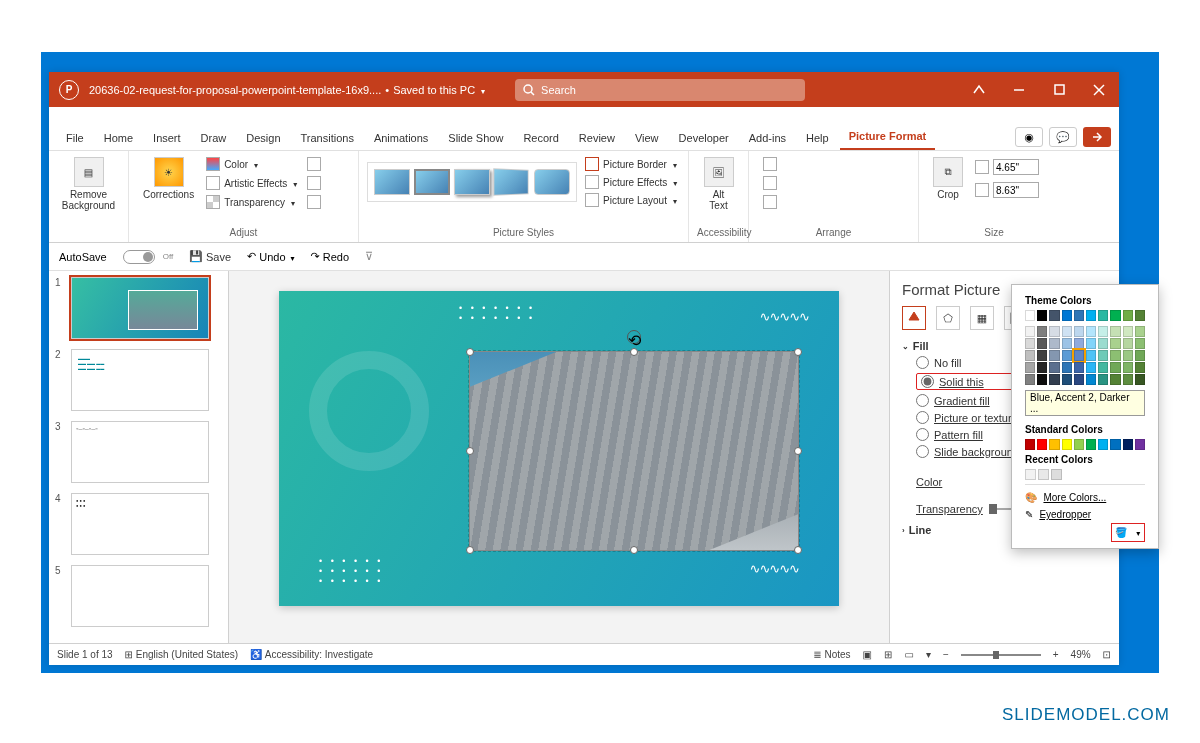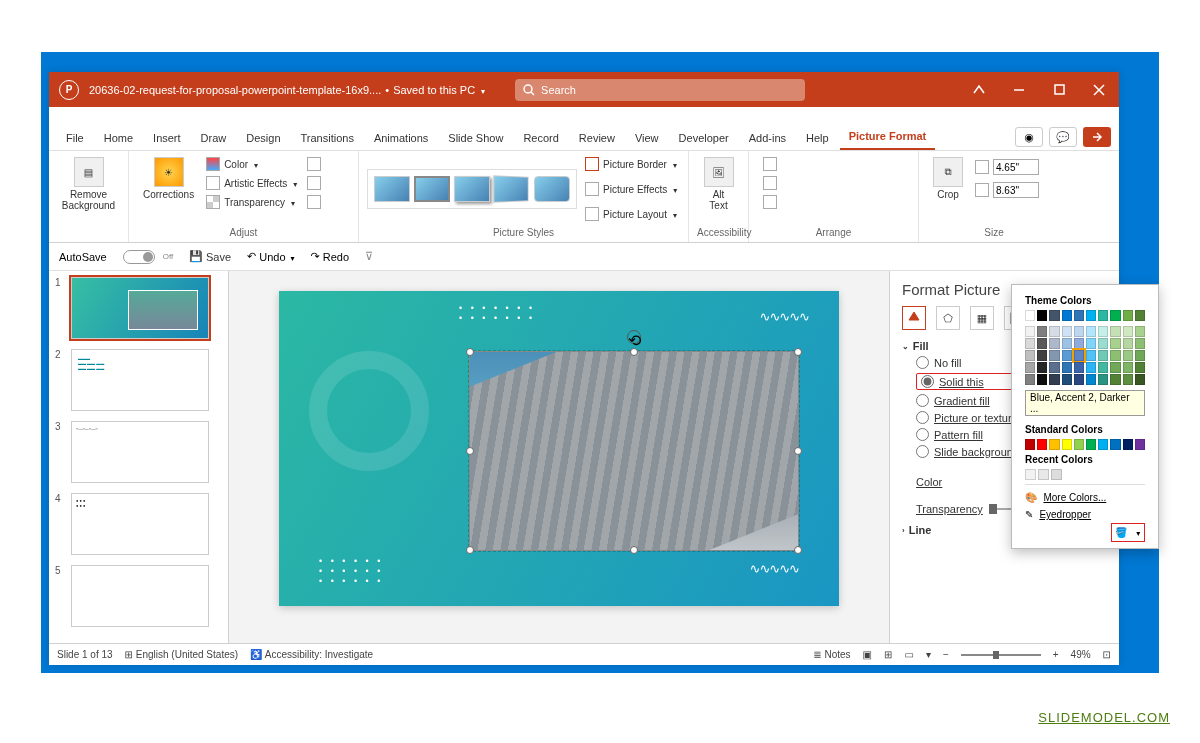--- a/index.html
+++ b/index.html
@@ -66,21 +66,21 @@
   .statusbar .zoom-slider { width:80px; height:2px; background:#888; position:relative;}
   .statusbar .zoom-slider::after{content:'';position:absolute;left:40%;top:-3px;width:6px;height:8px;background:#666;}
   
   .color-pop { position:absolute; right:0px; top:232px; width:148px; background:#fff; border:1px solid #bbb; box-shadow:0 4px 12px rgba(0,0,0,.25); padding:6px 13px; font-size:10px; z-index:50;}
   .color-pop .sect-title { font-weight:600; margin:4px 0;}
   .swatch-row { display:flex; gap:2px; margin:1px 0;}
   .swatch { width:11px; height:11px; border:1px solid rgba(0,0,0,.15);}
   .swatch.selected { outline:2px solid #f4a000;}
   .tooltip { background:#ffffe1; border:1px solid #999; padding:1px 4px; font-size:10px; margin:4px 0; display:inline-block;}
   .cp-row { display:flex; align-items:center; gap:6px; padding:3px 0; cursor:pointer;}
-  .watermark { position:absolute; right:30px; bottom:18px; font-size:13px; letter-spacing:1px; color:#4d7c0f;text-decoration:underline;}
+  .watermark { position:absolute; right:30px; bottom:18px; font-size:17px; letter-spacing:1px; color:#0369a1;}
   .chev::after{content:'▾'; font-size:8px; margin-left:2px;}
   .deco-dots { position:absolute; color:#fff; font-size:9px; letter-spacing:3px;}
   .deco-wave { position:absolute; color:#fff; font-size:13px; letter-spacing:-1px;}
 </style>
 </head>
 <body>
 
 <div class="outer-frame">
   <div class="app-window">
 
@@ -192,21 +192,21 @@
       </div>
       <div class="ribbon-group" style="width:330px">
         <div style="display:flex;align-items:center;">
           <div style="border:1px solid #ddd;padding:4px;display:flex;">
             <span class="pic-style-thumb"></span>
               <span class="pic-style-thumb" style="border:2px solid #888"></span>
               <span class="pic-style-thumb" style="box-shadow:2px 2px 3px rgba(0,0,0,.4)"></span>
               <span class="pic-style-thumb" style="transform:perspective(60px) rotateY(12deg)"></span>
               <span class="pic-style-thumb" style="border-radius:4px"></span>
           </div>
-          <div style="display:flex;flex-direction:column;gap:7px;padding-left:8px;">
+          <div style="display:flex;flex-direction:column;gap:0;padding-left:8px;">
             <div class="rb-row">
                 <span class="ico-sm" style="border-color:#c43e1c"></span>
                 <span>Picture Border</span> 
                 <span class="chev"></span>
               </div>
             <div class="rb-row">
                 <span class="ico-sm"></span>
                 <span>Picture Effects</span> 
                 <span class="chev"></span>
               </div>

